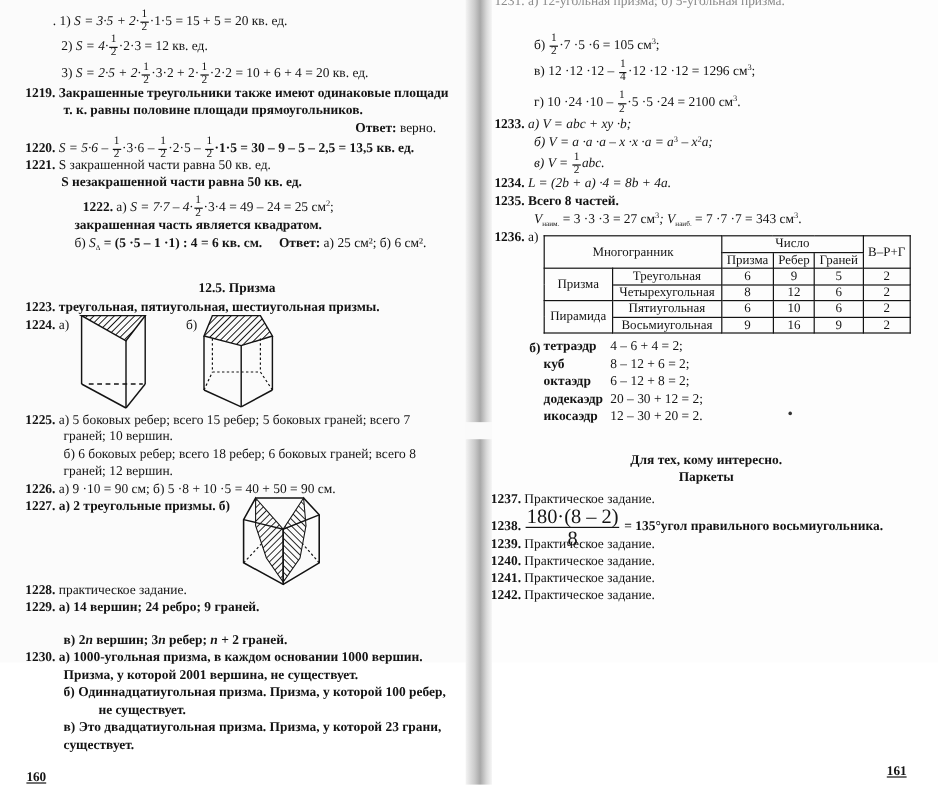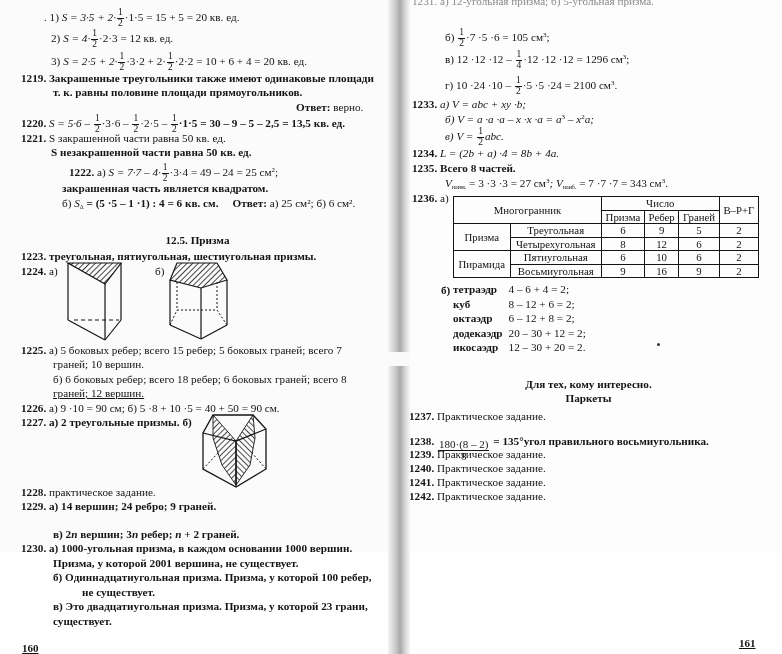--- a/index.html
+++ b/index.html
@@ -125,21 +125,21 @@
     <line x1="3" y1="65" x2="10" y2="50" stroke="#141414" stroke-width="1" stroke-dasharray="2,2"></line>
     <line x1="60" y1="65" x2="50" y2="50" stroke="#141414" stroke-width="1" stroke-dasharray="2,2"></line>
   </svg>
 
   <div class="abs" style="left:21px; top:343px;">
     <b>1225.</b>
     <span>а) 5 боковых ребер; всего 15 ребер; 5 боковых граней; всего 7</span>
   </div>
   <div class="abs" style="left:53px; top:357px;">граней; 10 вершин.</div>
   <div class="abs" style="left:53px; top:372px;">б) 6 боковых ребер; всего 18 ребер; 6 боковых граней; всего 8</div>
-  <div class="abs" style="left:53px; top:386px;text-decoration:underline;">граней; 12 вершин.</div>
+  <div class="abs" style="left:53px; top:386px;">граней; 12 вершин.</div>
 
   <div class="abs" style="left:21px; top:401px;">
     <b>1226.</b>
     <span>а) 9 ·10 = 90 см; б) 5 ·8 + 10 ·5 = 40 + 50 = 90 см.</span>
   </div>
 
   <div class="abs" style="left:21px; top:415px;">
     <b>1227.</b>
     <b>а) 2 треугольные призмы. б)</b>
   </div>
@@ -309,21 +309,21 @@
   <div class="abs title" style="left:0; width:387px; top:391px;">Паркеты</div>
   <div class="abs title" style="left:0; width:387px; top:377px;">Для тех, кому интересно.</div>
 
   <div class="abs" style="left:14px; top:409px;">
     <b>1237.</b>
     <span>Практическое задание.</span>
   </div>
 
   <div class="abs" style="left:14px; top:422px;">
     <b>1238.</b>
-    <span class="frac" style="font-size:11px;margin-top:17px;"><span class="n">180·(8 – 2)</span><span>8</span></span><b> = 135°угол правильного восьмиугольника.</b>
+    <span class="frac" style="font-size:17px;"><span class="n">180·(8 – 2)</span><span>8</span></span><b> = 135°угол правильного восьмиугольника.</b>
   </div>
 
   <div class="abs" style="left:14px; top:447px;">
     <b>1239.</b>
     <span>Практическое задание.</span>
   </div>
   <div class="abs" style="left:14px; top:461px;">
     <b>1240.</b>
     <span>Практическое задание.</span>
   </div>

